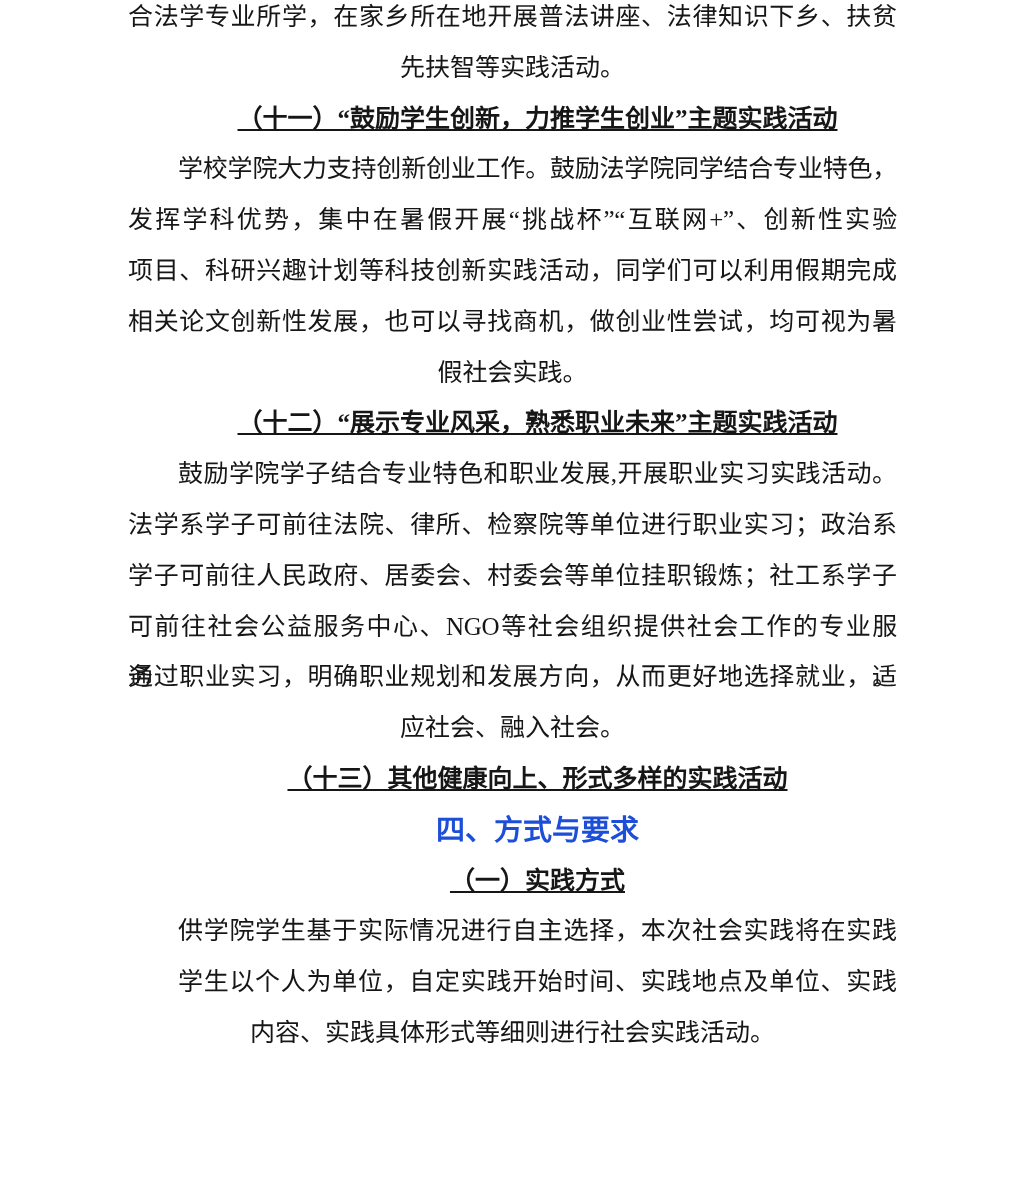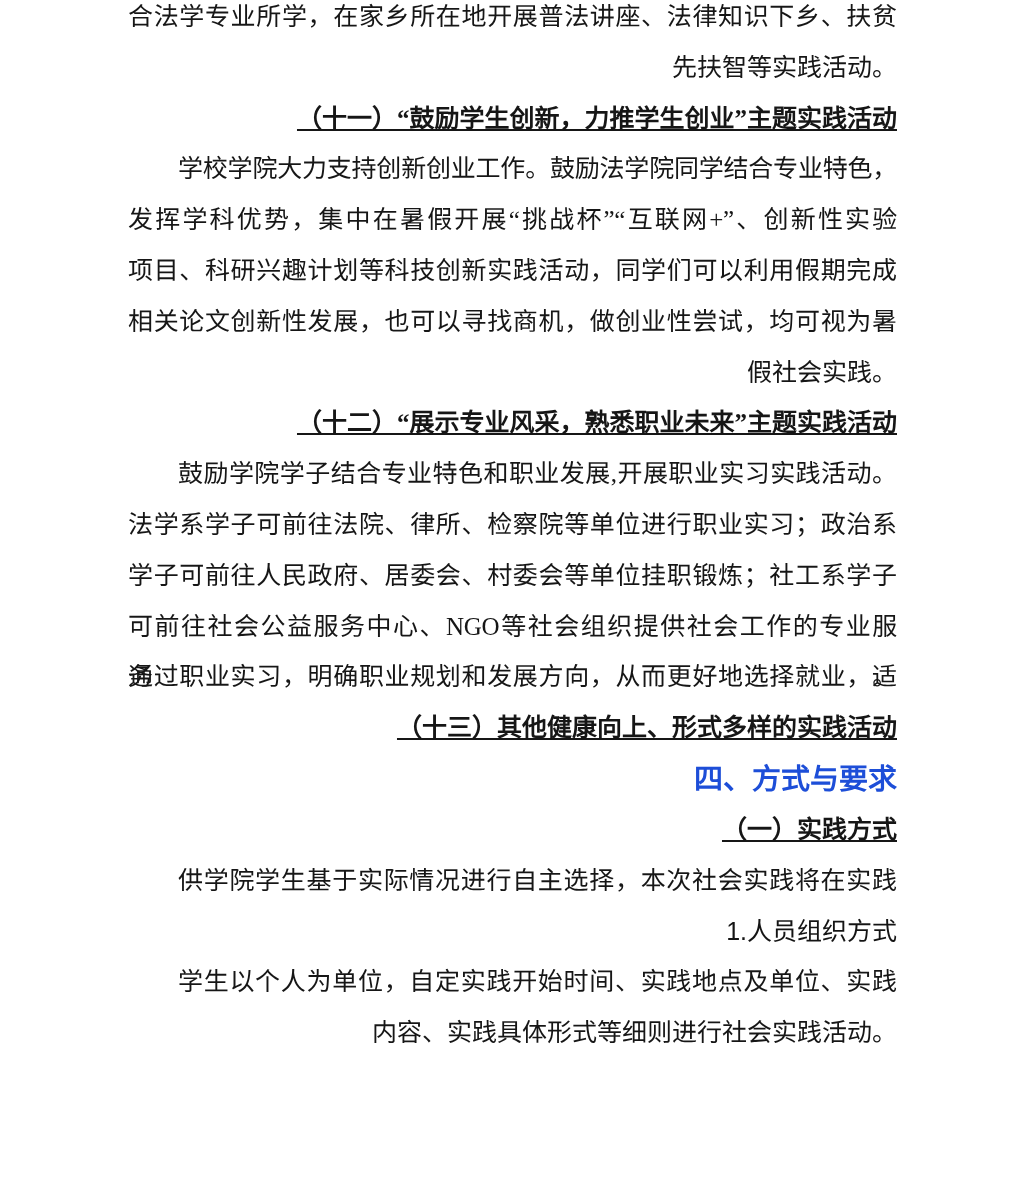--- a/index.html
+++ b/index.html
@@ -21,21 +21,21 @@
   }
   .doc-content {
     margin-top: -8px;
   }
   .ln {
     font-family: "Liberation Serif", "DejaVu Serif", serif;
     font-size: 25px;
     line-height: 50.8px;
     height: 50.8px;
     color: #161616;
-    text-align: right;
+    text-align: center;
     overflow: visible;
   }
   
   .jf {
     text-align: justify;
     text-align-last: justify;
   }
   
   .ind {
     text-indent: 50px;
@@ -78,25 +78,25 @@
     <div class="ln jf">项目、科研兴趣计划等科技创新实践活动，同学们可以利用假期完成</div>
     <div class="ln jf">相关论文创新性发展，也可以寻找商机，做创业性尝试，均可视为暑</div>
     <div class="ln">假社会实践。</div>
 
     <div class="ln ind bk">（十二）“展示专业风采，熟悉职业未来”主题实践活动</div>
     <div class="ln ind jf">鼓励学院学子结合专业特色和职业发展,开展职业实习实践活动。</div>
     <div class="ln jf">法学系学子可前往法院、律所、检察院等单位进行职业实习；政治系</div>
     <div class="ln jf">学子可前往人民政府、居委会、村委会等单位挂职锻炼；社工系学子</div>
     <div class="ln jf tight">可前往社会公益服务中心、NGO等社会组织提供社会工作的专业服务。</div>
     <div class="ln jf">通过职业实习，明确职业规划和发展方向，从而更好地选择就业，适</div>
+    <div class="ln">应社会、融入社会。</div>
 
     <div class="ln ind bk">（十三）其他健康向上、形式多样的实践活动</div>
 
     <div class="ln ind h1">四、方式与要求</div>
     <div class="ln ind bk">（一）实践方式</div>
     <div class="ln ind jf">供学院学生基于实际情况进行自主选择，本次社会实践将在实践</div>
 
-    <div class="ln ind h2">1.人员组织方式</div>
     <div class="ln ind jf">学生以个人为单位，自定实践开始时间、实践地点及单位、实践</div>
     <div class="ln">内容、实践具体形式等细则进行社会实践活动。</div>
 
   </div>
 </div>
 
 </body></html>

